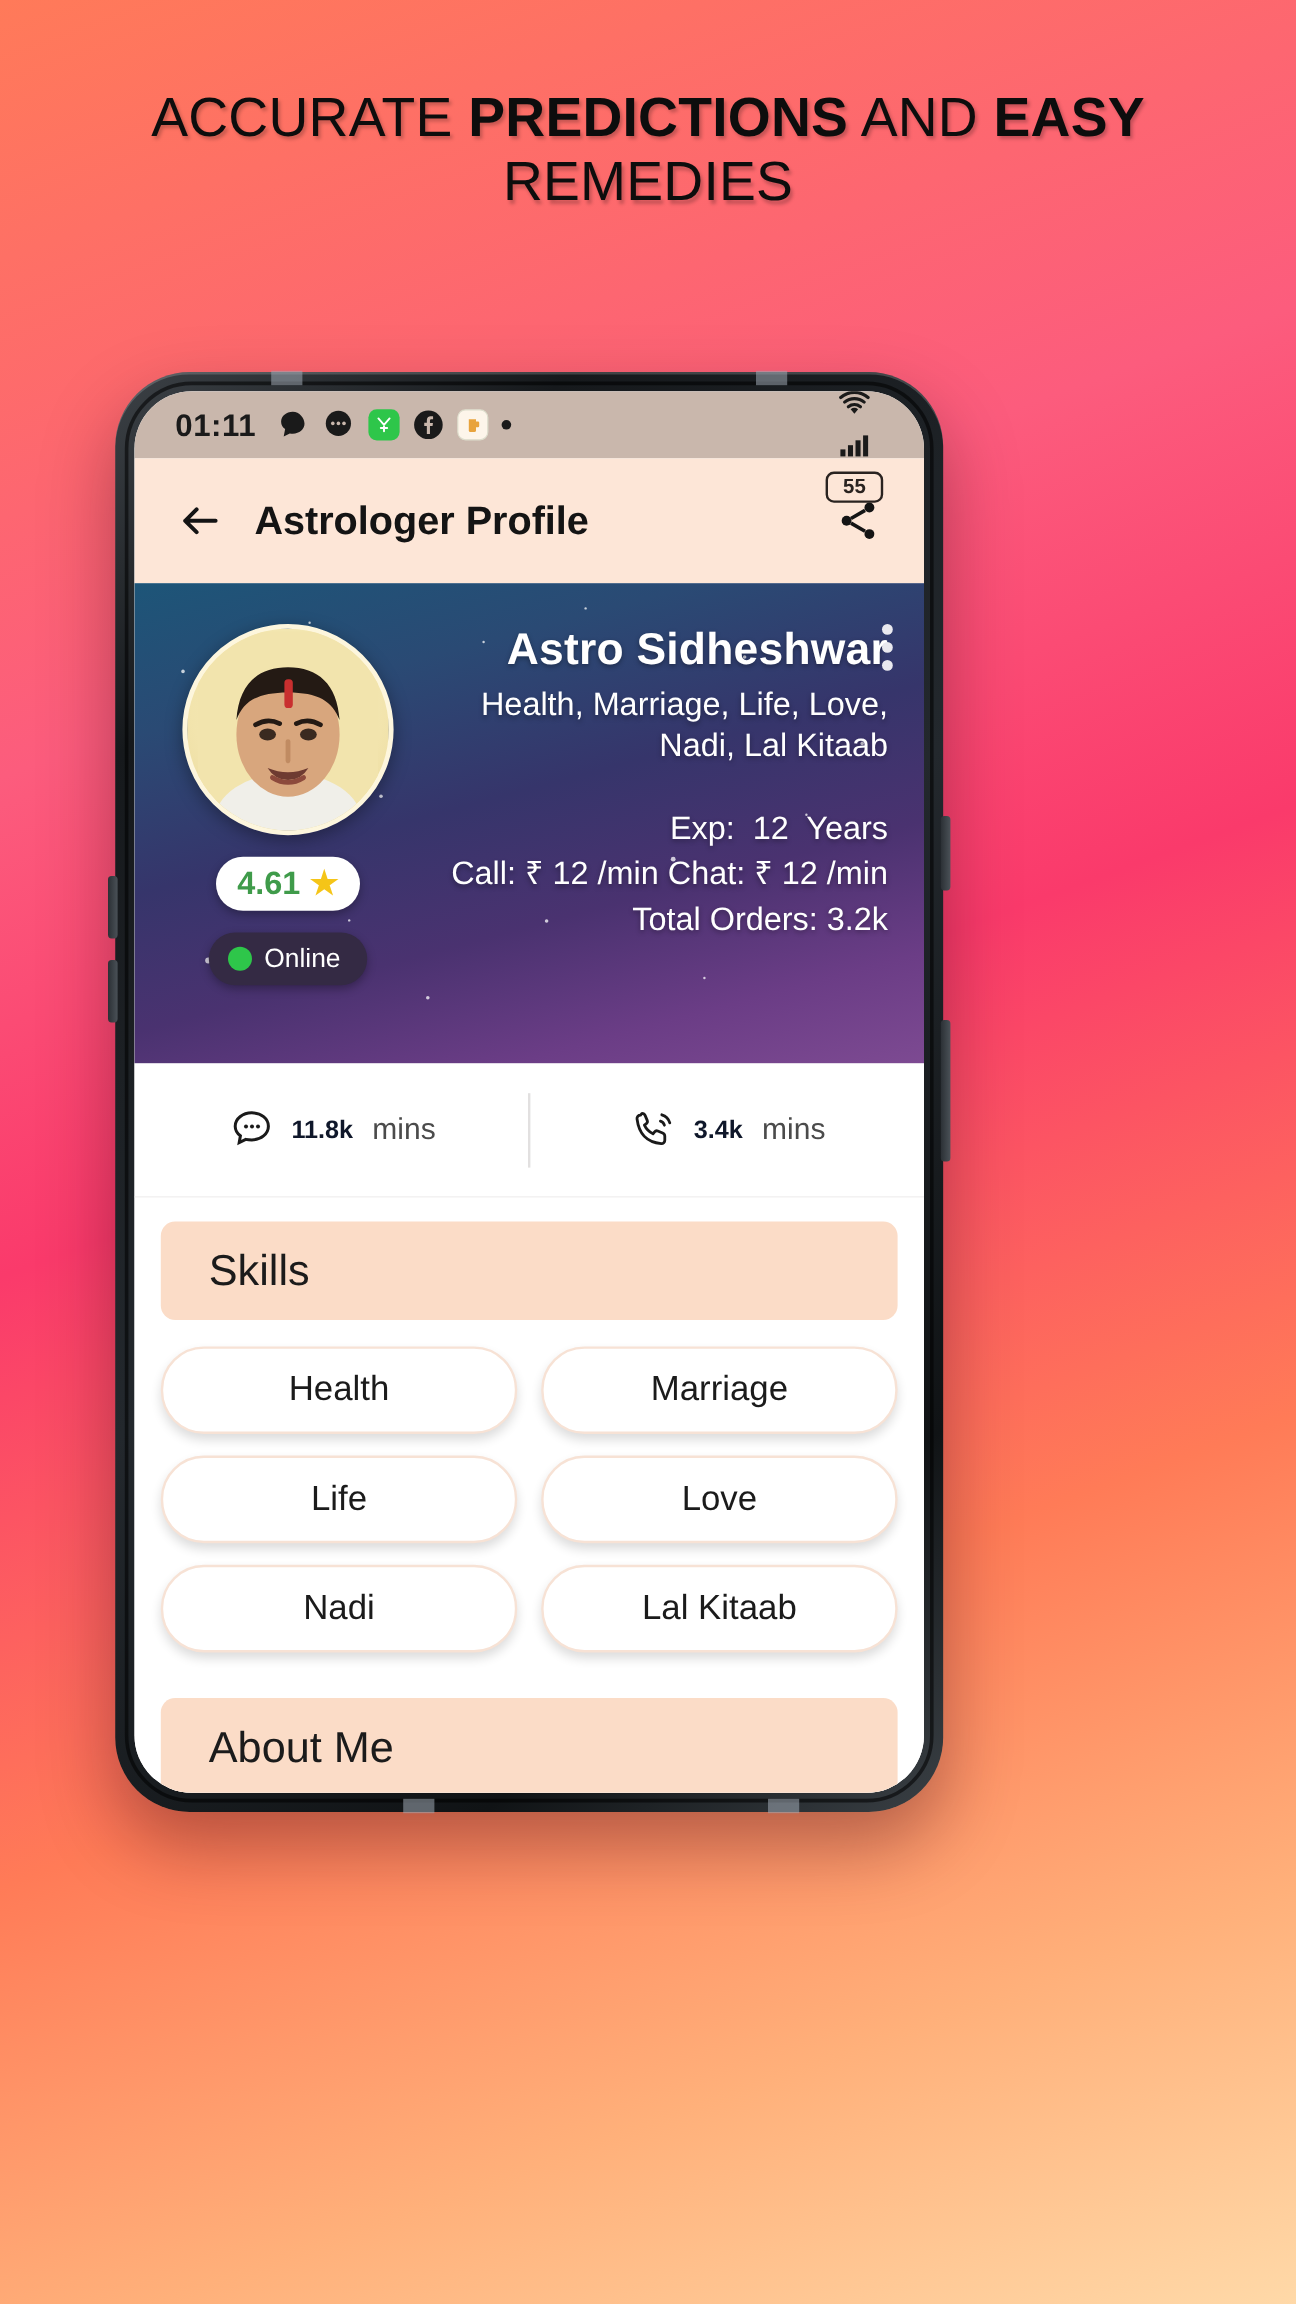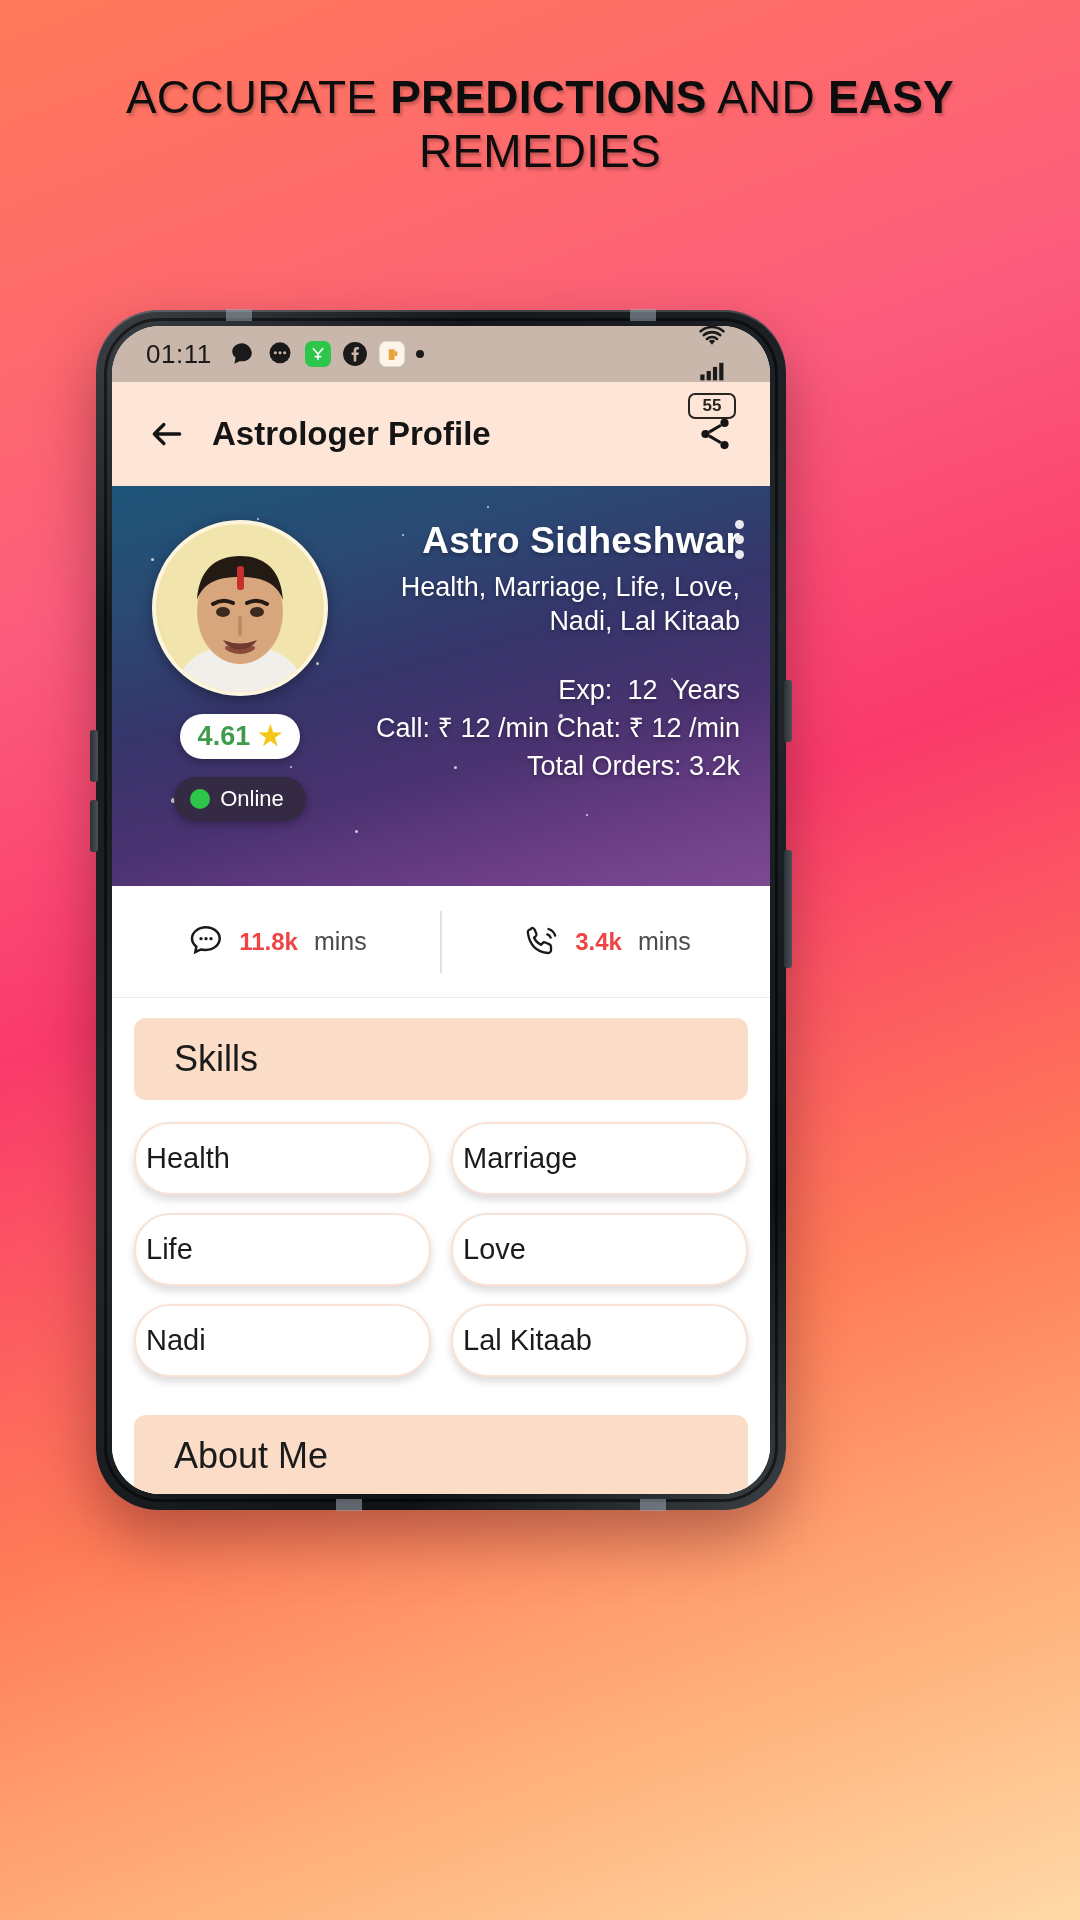--- a/index.html
+++ b/index.html
@@ -48,21 +48,21 @@
   .ant-t1{ top:-1px; left:130px; width:26px; height:12px; }
   .ant-t2{ top:-1px; right:130px; width:26px; height:12px; }
   .ant-b1{ bottom:-1px; left:240px; width:26px; height:12px; }
   .ant-b2{ bottom:-1px; right:120px; width:26px; height:12px; }
 
   
   .statusbar{
     height:56px; background:#c9b7ac; display:flex; align-items:center;
     padding:0 34px; gap:12px; color:#1a1a1a;
   }
-  .sb-time{ font-size:26px; font-weight:400; letter-spacing:.5px; margin-right:6px; }
+  .sb-time{ font-size:26px; font-weight:700; letter-spacing:.5px; margin-right:6px; }
   .sb-left{ display:flex; align-items:center; gap:11px; flex:1; }
   .sb-right{ display:flex; align-items:center; gap:10px;flex-direction:column; }
   .ic{ display:inline-flex; align-items:center; justify-content:center; }
   .dotsm{ width:8px; height:8px; border-radius:50%; background:#1a1a1a; }
   .app-sq{ width:26px; height:26px; border-radius:7px; display:inline-flex;
            align-items:center; justify-content:center; font-size:15px; color:#fff; }
   .battery{
     border:2px solid #2a2320; border-radius:7px; min-width:48px; height:26px;
     display:flex; align-items:center; justify-content:center;
     font-size:17px; font-weight:600; color:#2a2320; padding:0 4px;
@@ -114,35 +114,35 @@
   .hero-meta{ margin-top:34px; font-size:27px; line-height:1.4; text-shadow:0 2px 4px rgba(0,0,0,.35); }
   .kebab{ position:absolute; right:26px; top:34px; display:flex; flex-direction:column; gap:6px; z-index:3; }
   .kebab span{ width:9px; height:9px; border-radius:50%; background:#e9e9ef; }
 
   
   .stats{
     height:112px; background:#fff; display:flex; align-items:center;
     border-bottom:1px solid #eceaea;
   }
   .stat{ flex:1; display:flex; align-items:center; justify-content:center; gap:14px; }
-  .stat .num{ font-size:24px; font-weight:700; color:#ef4444; }
+  .stat .num{ font-size:21px; font-weight:700; color:#0f172a; }
   .stat .unit{ font-size:25px; color:#4b4b4b; font-weight:400; margin-left:2px; }
   .stat-div{ width:2px; height:62px; background:#e2e0e0; }
 
   
   .body{ background:#fff; padding:20px 22px 0 22px; }
   .section-head{
     background:#fbdcc7; border-radius:12px;
     padding:20px 40px; font-size:36px; color:#1b1b1b;
   }
   .chips{ display:flex; flex-wrap:wrap; gap:18px 20px; margin-top:22px; }
   .chip{
     flex:1 1 calc(50% - 10px); min-width:0;
     background:#fff; border:2px solid #f7e2d5; border-radius:36px;
-    padding:18px 10px; text-align:left;
+    padding:18px 10px; text-align:center;
     font-size:29px; color:#1b1b1b;
     box-shadow:0 5px 9px rgba(0,0,0,.14);
   }
   .about-head{ margin-top:38px; }
 </style>
 </head>
 <body>
 
 <div class="headline">
   <span class="thin">ACCURATE </span><b>PREDICTIONS</b><span class="thin"> AND </span><b>EASY</b><br>

